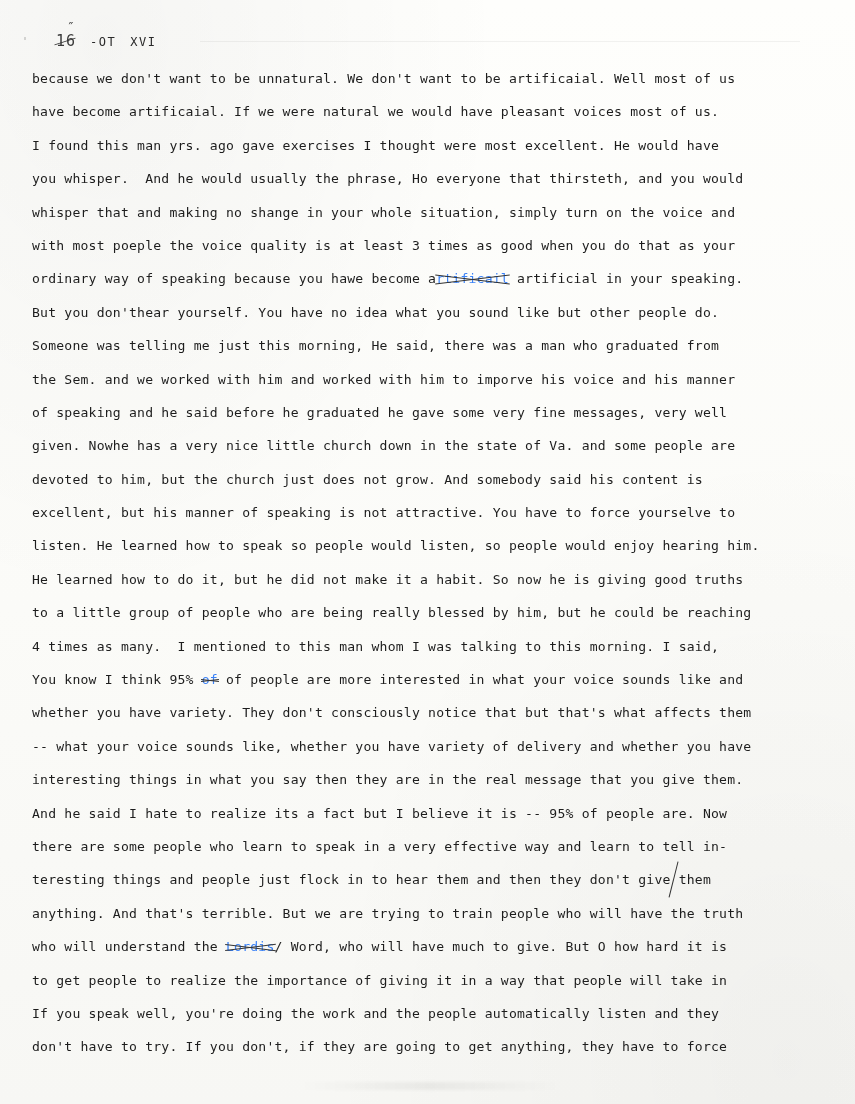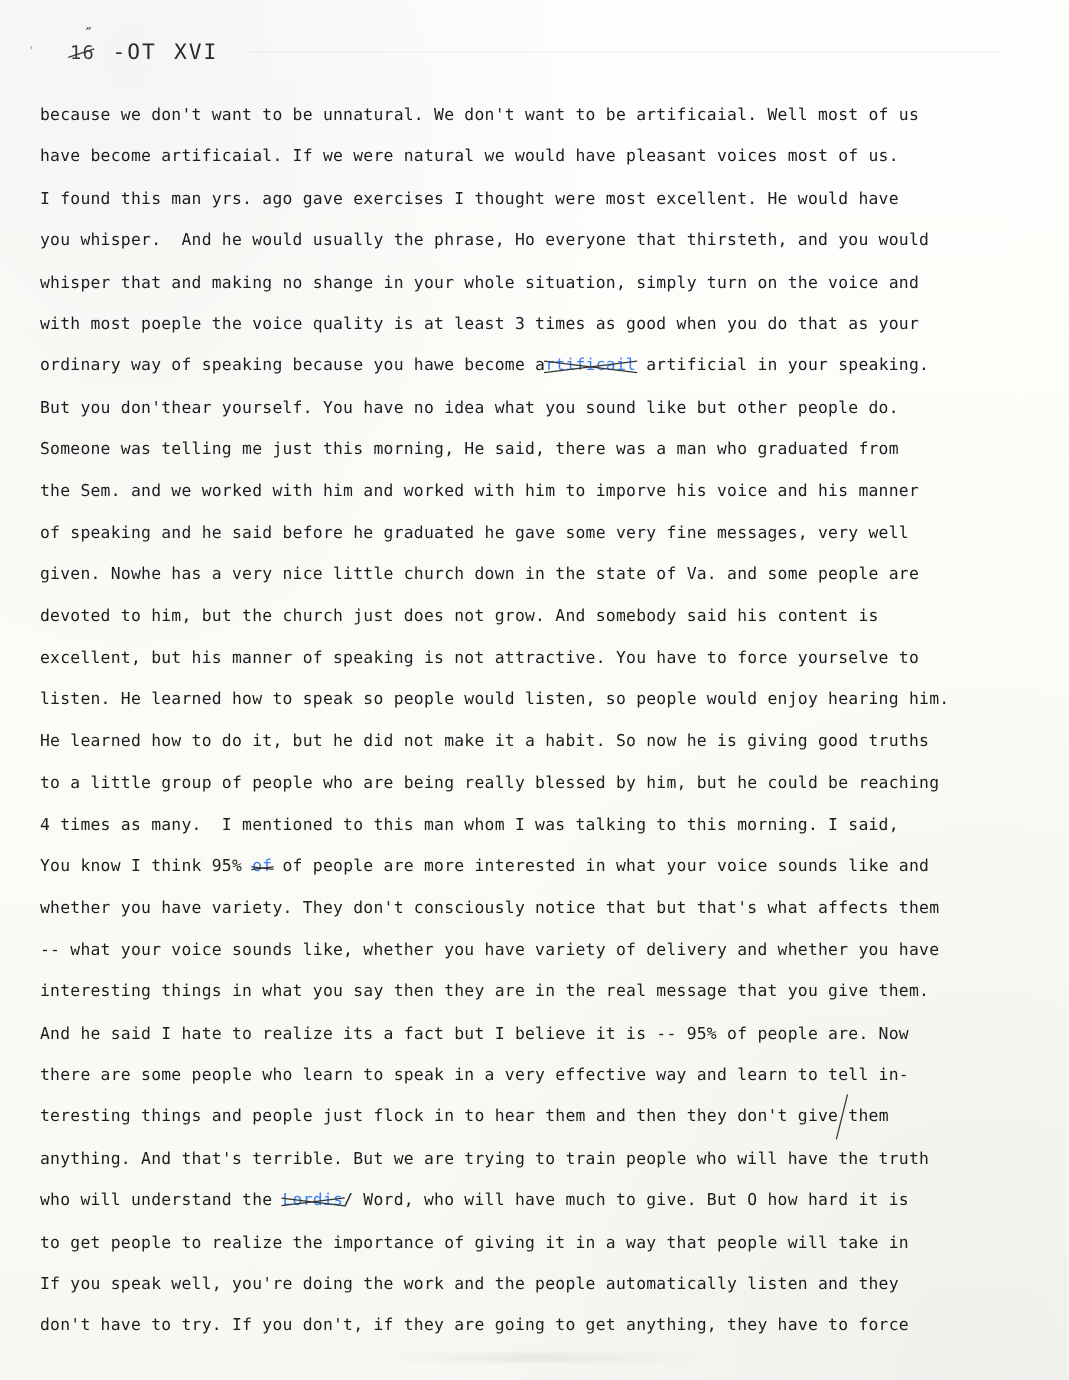--- a/index.html
+++ b/index.html
@@ -56,34 +56,34 @@
     transform: rotate(-18deg);
   }
   .pagenum .quotemark {
     position: absolute;
     left: 11px;
     top: -13px;
     font-size: 13px;
     color: #3a3a3a;
   }
   .hdr-seg {
-    font-size: 17px;
+    font-size: 12px;
     letter-spacing: 1.5px;
   }
   .hdr-rule {
     position: absolute;
     top: 41px;
     left: 200px;
     width: 600px;
     height: 1px;
     background: rgba(0,0,0,0.05);
   }
   .body-text {
     position: absolute;
-    top: 76px;
+    top: 62px;
     left: 32px;
     right: 30px;
     font-size: 13.1px;
     line-height: 33.4px;
     color: #1d1d1d;
     letter-spacing: 0.2px;
     white-space: pre-wrap;
   }
   .line {
     height: 33.4px;

